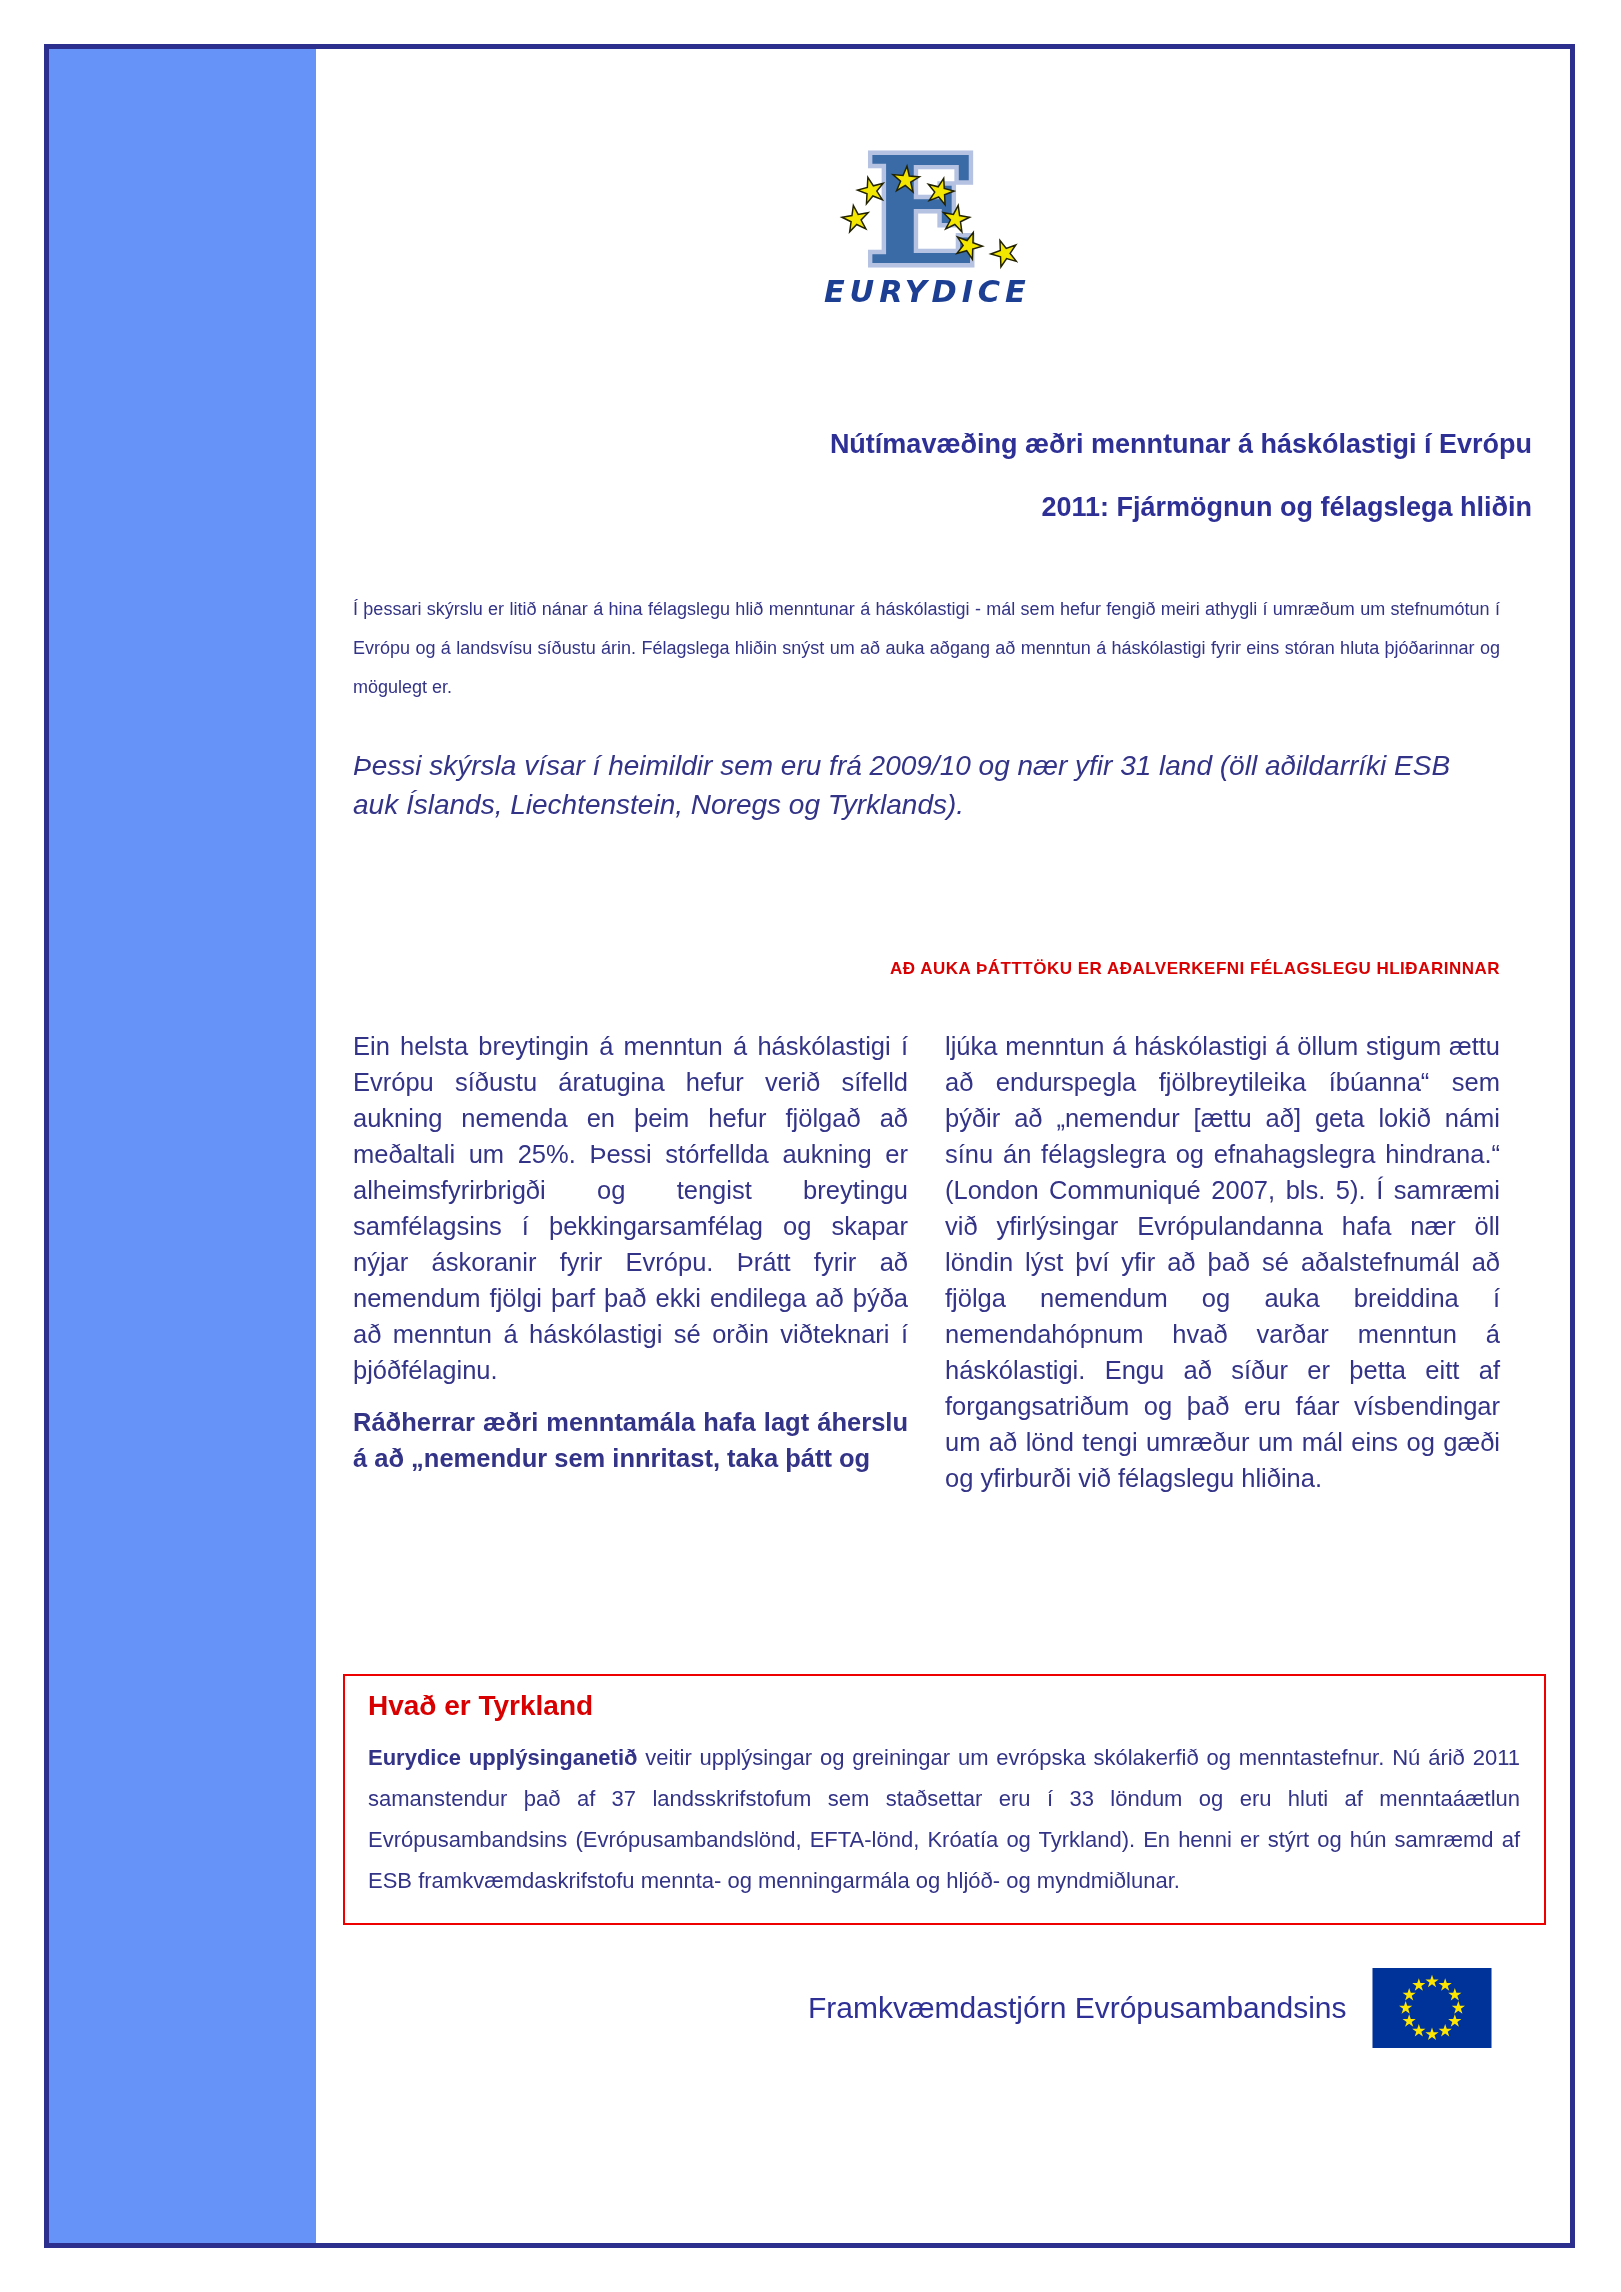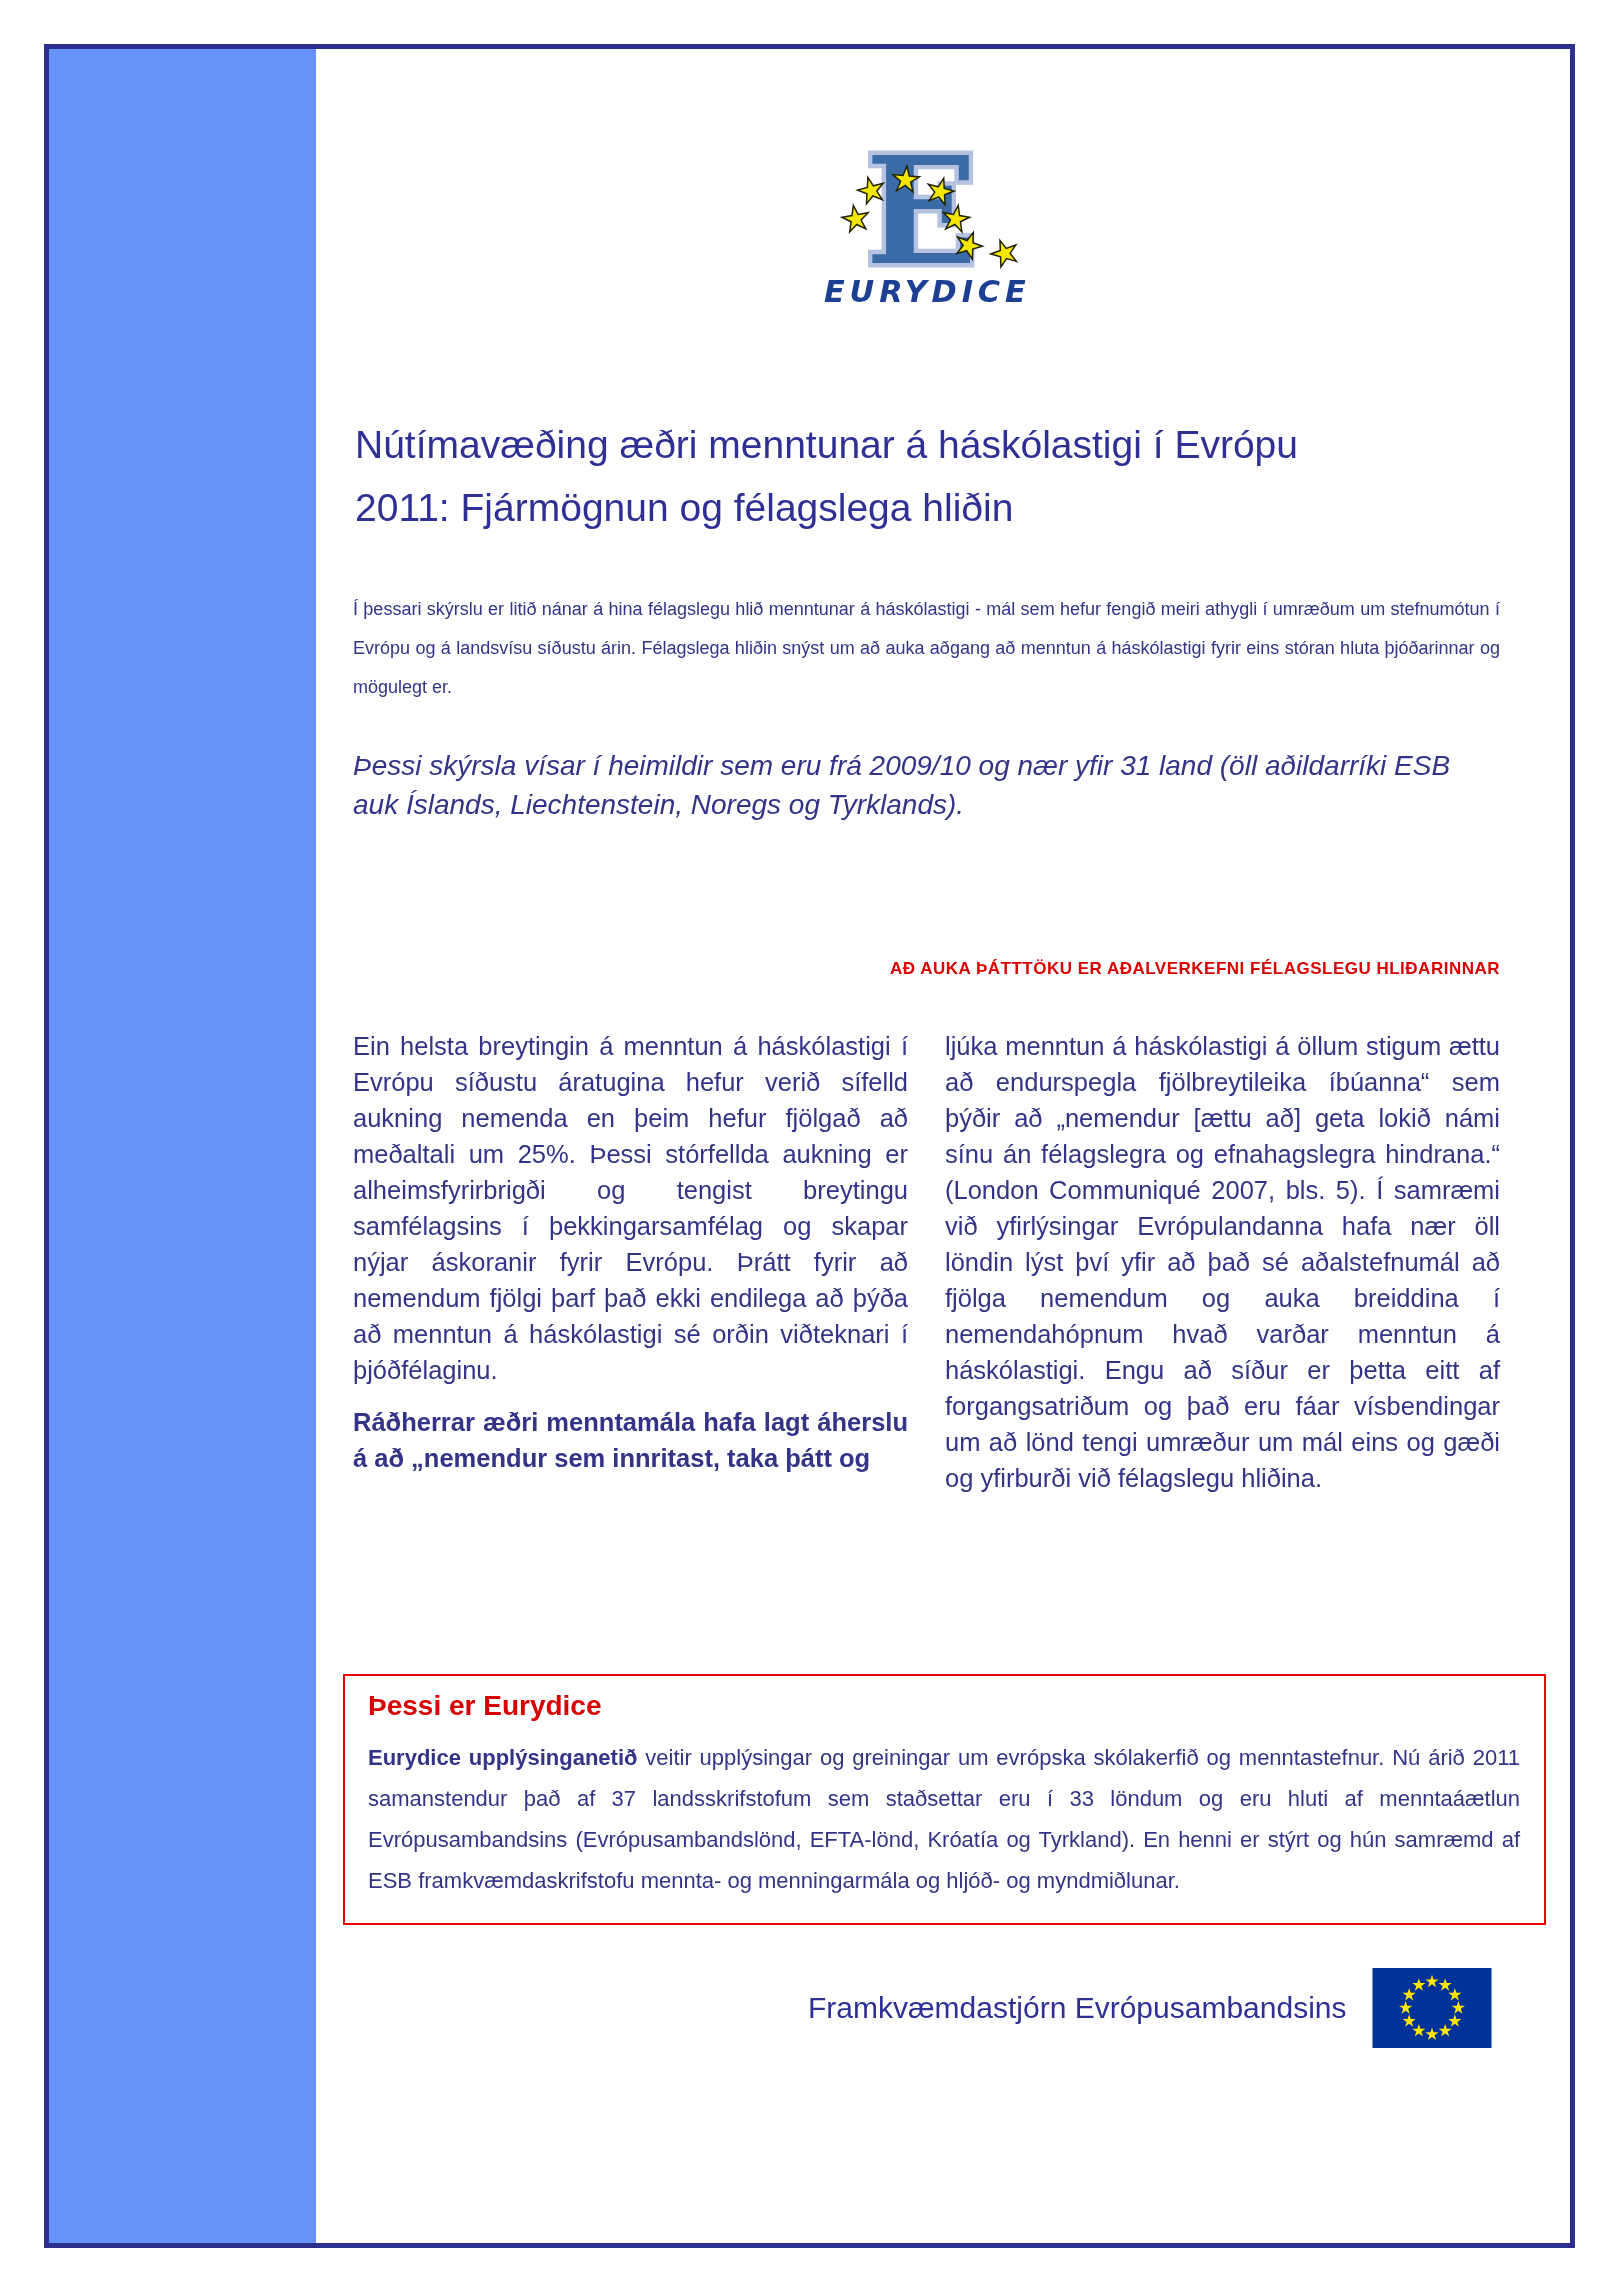--- a/index.html
+++ b/index.html
@@ -15,22 +15,22 @@
   .sidebar{
     position:absolute;left:0;top:0;bottom:0;width:267px;
     background:var(--c-sidebar,#6593f7);
   }
   .content{position:absolute;left:267px;top:0;width:1255px;height:100%;}
 
   .logo-wrap{margin:84px auto 0 auto;width:314px;height:196px;}
   .logo-e{font-family:"DejaVu Serif","Liberation Serif",serif;font-weight:bold;}
   .logo-word{font-family:"DejaVu Sans","Liberation Sans",sans-serif;font-weight:bold;font-style:italic;letter-spacing:5px;}
 
-  .title{margin:84px 39px 0 39px;text-align:left;font-size:39px;line-height:63px;
-         font-weight:normal;color:var(--c-title,#2e3095);}
+  .title{margin:84px 39px 0 39px;text-align:right;font-size:27px;line-height:63px;
+         font-weight:bold;color:var(--c-title,#2e3095);}
   .title span{display:block;}
 
   .lead{margin:51px 71px 0 37px;font-size:18px;line-height:39px;text-align:justify;
         color:var(--c-text,#333387);}
   .note{margin:39px 71px 0 37px;font-size:28px;line-height:39px;font-style:italic;
         color:var(--c-text,#333387);}
 
   .section-heading{margin:135px 71px 0 37px;text-align:right;font-size:17px;
         font-weight:bold;letter-spacing:0.5px;color:var(--c-accent,#d80000);}
 
@@ -92,21 +92,21 @@
       <div class="col">
         <p>Ein helsta breytingin á menntun á háskólastigi í Evrópu síðustu áratugina hefur verið sífelld aukning nemenda en þeim hefur fjölgað að meðaltali um 25%. Þessi stórfellda aukning er alheimsfyrirbrigði og tengist breytingu samfélagsins í þekkingarsamfélag og skapar nýjar áskoranir fyrir Evrópu. Þrátt fyrir að nemendum fjölgi þarf það ekki endilega að þýða að menntun á háskólastigi sé orðin viðteknari í þjóðfélaginu.</p>
         <p>Ráðherrar æðri menntamála hafa lagt áherslu á að „nemendur sem innritast, taka þátt og</p>
       </div>
       <div class="col">
         <p>ljúka menntun á háskólastigi á öllum stigum ættu að endurspegla fjölbreytileika íbúanna“ sem þýðir að „nemendur [ættu að] geta lokið námi sínu án félagslegra og efnahagslegra hindrana.“ (London Communiqué 2007, bls. 5). Í samræmi við yfirlýsingar Evrópulandanna hafa nær öll löndin lýst því yfir að það sé aðalstefnumál að fjölga nemendum og auka breiddina í nemendahópnum hvað varðar menntun á háskólastigi. Engu að síður er þetta eitt af forgangsatriðum og það eru fáar vísbendingar um að lönd tengi umræður um mál eins og gæði og yfirburði við félagslegu hliðina.</p>
       </div>
     </div>
 
     <div class="info-box">
-      <h3>Þessi er Eurydice</h3>
+      <h3>Hvað er Tyrkland</h3>
       <p><strong>Eurydice upplýsinganetið</strong><span> veitir upplýsingar og greiningar um evrópska skólakerfið og menntastefnur. Nú árið 2011 samanstendur það af 37 landsskrifstofum sem staðsettar eru í 33 löndum og eru hluti af menntaáætlun Evrópusambandsins (Evrópusambandslönd, EFTA-lönd, Króatía og Tyrkland). En henni er stýrt og hún samræmd af ESB framkvæmdaskrifstofu mennta- og menningarmála og hljóð- og myndmiðlunar.</span></p>
     </div>
 
     <div class="footer">
       <span class="footer-text">Framkvæmdastjórn Evrópusambandsins</span>
       <svg class="eu-flag" viewBox="0 0 122 82">
         <rect x="0" y="0" width="122" height="82" fill="#003399"></rect>
         <g fill="#ffe600">
           <use href="#star" transform="translate(61 14) scale(0.95)"></use>
           <use href="#star" transform="translate(74.5 17.6) scale(0.95)"></use>

